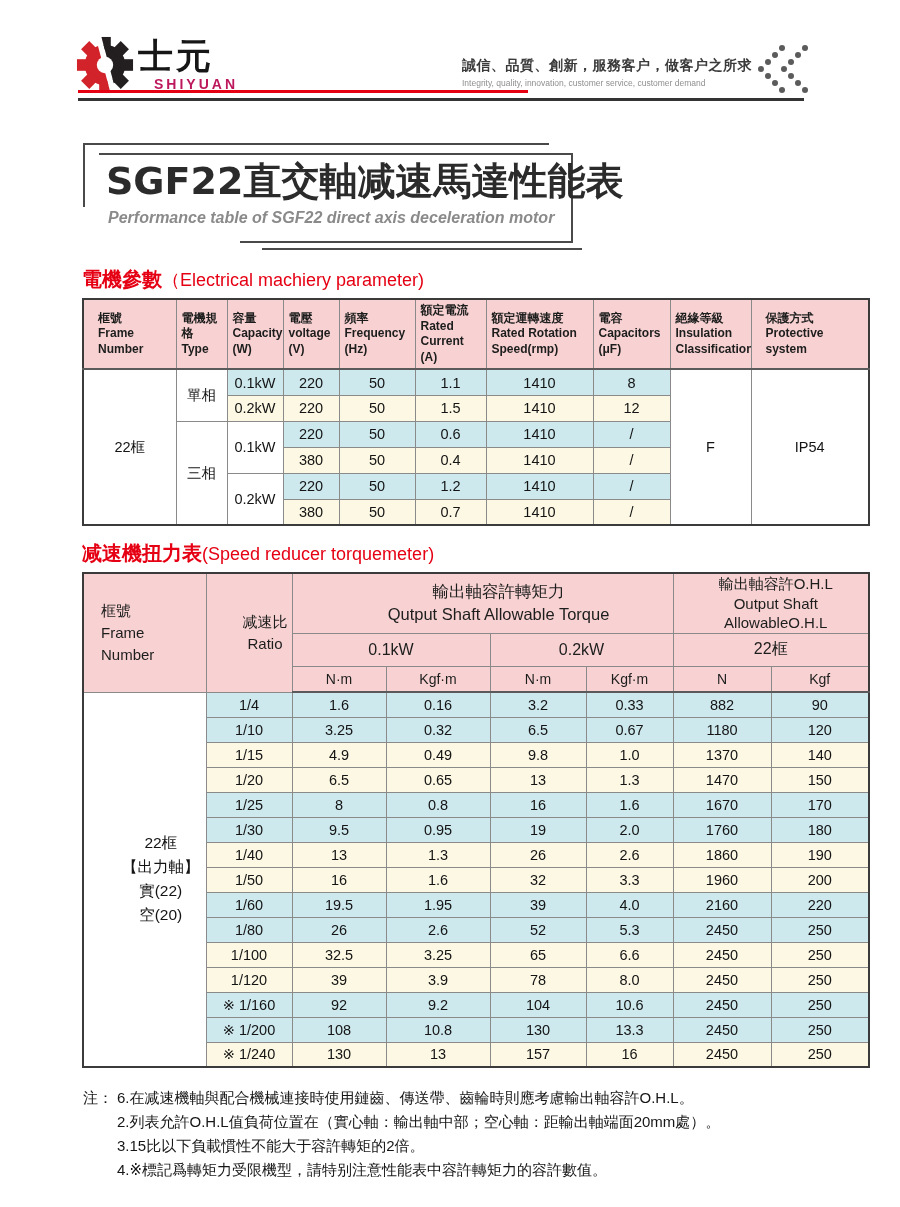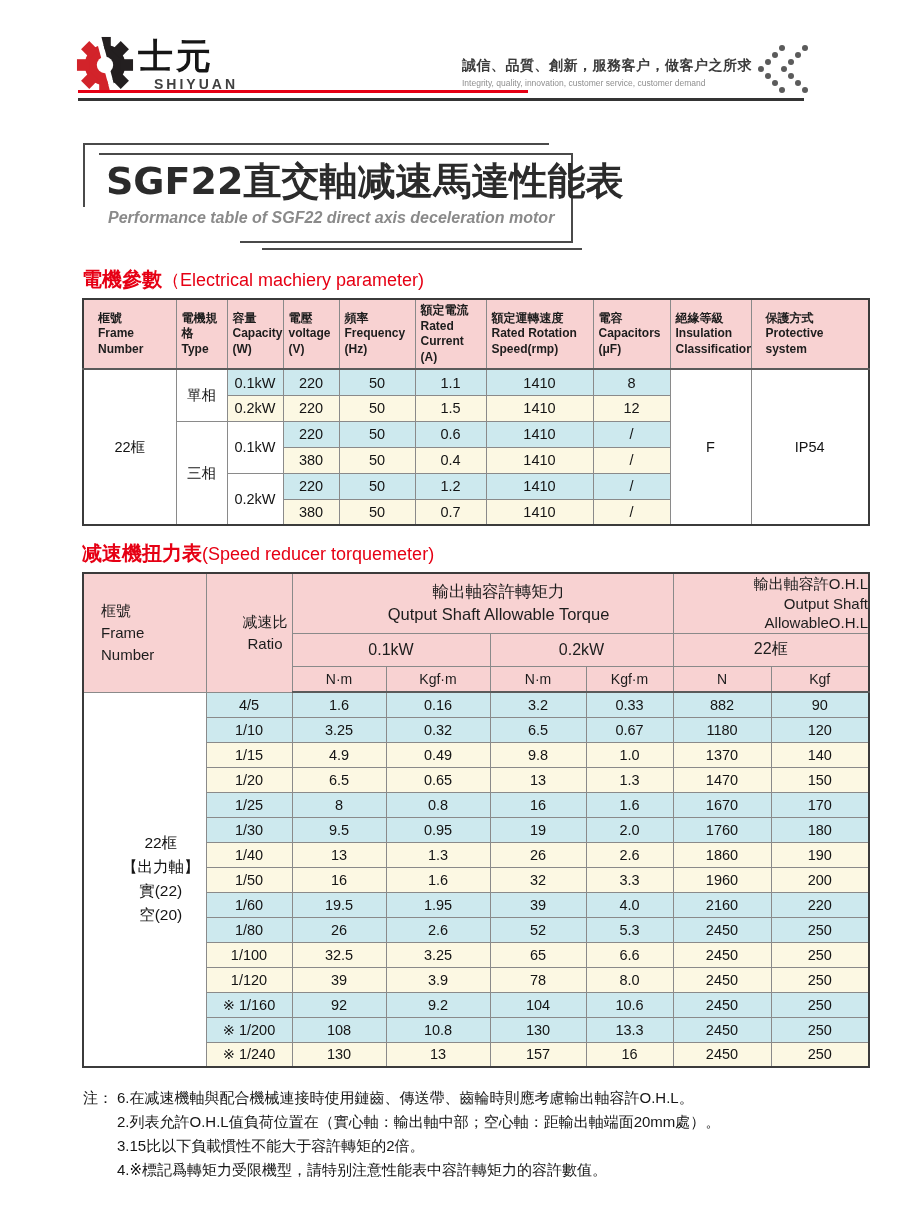--- a/index.html
+++ b/index.html
@@ -6,21 +6,21 @@
   html,body { background:#ffffff; }
   body { font-family:"Liberation Sans","DejaVu Sans",sans-serif; color:#1d1d1d; }
   .page { position:relative; width:900px; height:1207px; background:#fff; overflow:hidden; }
 
   
   .logo { position:absolute; left:76px; top:36px; display:flex; align-items:flex-start; }
   .gear { width:58px; height:58px; }
   .brand-text { margin-left:4px; padding-top:2px; }
   .brand-cn { font-size:35px; font-weight:bold; color:#161616; letter-spacing:3px; line-height:1.05;
               font-family:"DejaVu Sans","Liberation Sans",sans-serif; }
-  .brand-en { font-size:14px; font-weight:bold; color:#404040; letter-spacing:3px; margin-left:16px; margin-top:1px; }
+  .brand-en { font-size:14px; font-weight:bold; color:#be185d; letter-spacing:3px; margin-left:16px; margin-top:1px; }
   .tagline { position:absolute; right:148px; top:57px; text-align:left; }
   .tagline-cn { font-size:14px; color:#3a3a3a; font-weight:600; letter-spacing:0.5px; }
   .tagline-en { font-size:8.5px; color:#8f8f8f; margin-top:3px; }
   .chevrons { position:absolute; right:86px; top:44px; }
   .red-line  { position:absolute; left:78px; top:90px;  width:450px; height:3px; background:#e60014; }
   .dark-line { position:absolute; left:78px; top:98px;  width:726px; height:3px; background:#343434; }
 
   
   .title-box { position:absolute; left:90px; top:152px; width:478px; height:92px; }
   .tb-f1 { position:absolute; left:-7px; top:-9px; width:466px; height:64px;
@@ -63,21 +63,21 @@
   
   .ttable { top:572px; }
   .ttable th { background:#f8d2d2; font-weight:normal; color:#1d1d1d; vertical-align:middle; }
   .ttable .hr1 { height:58px; }
   .ttable .hr2 { height:33px; }
   .ttable .hr3 { height:26px; }
   .ttable .hr3 th { border-bottom:2px solid #5a5a5a; }
   th.h-frame { font-size:15px; text-align:left; padding-left:17px; line-height:1.45; }
   th.h-ratio { font-size:15px; text-align:center; line-height:1.45; }
   th.h-torque { font-size:16.5px; text-align:center; line-height:1.4; }
-  th.h-ohl { font-size:15px; text-align:right; padding-left:10px; line-height:1.3; }
+  th.h-ohl { font-size:15px; text-align:center; padding-left:10px; line-height:1.3; }
   th.h-kw { font-size:16px; text-align:center; }
   th.h-unit { font-size:14px; text-align:center; }
   .ttable tbody tr { height:25px; }
   .ttable td { text-align:center; font-size:14.5px; color:#141414; }
   .ttable td.frame-col { background:#fff; font-size:15.5px; line-height:1.55; vertical-align:middle; }
 
   
   .notes { position:absolute; left:83px; top:1086px; width:790px; display:flex; font-size:15px; color:#161616; }
   .notes-label { width:34px; flex:none; line-height:1.6; }
   .notes-items { flex:1; line-height:1.6; }
@@ -301,21 +301,21 @@
         <th class="h-unit">N</th>
         <th class="h-unit">Kgf</th>
       </tr>
     </thead>
     <tbody>
       <tr>
         <td rowspan="15" class="frame-col pre">22框
 【出力軸】
 實(22)
 空(20)</td>
-        <td class="blue">4/5</td>
+        <td class="blue">1/4</td>
         <td class="blue">1.6</td>
         <td class="blue">0.16</td>
         <td class="blue">3.2</td>
         <td class="blue">0.33</td>
         <td class="blue">882</td>
         <td class="blue">90</td>
       </tr>
       <tr>
         <td class="blue">1/10</td>
         <td class="blue">3.25</td>

